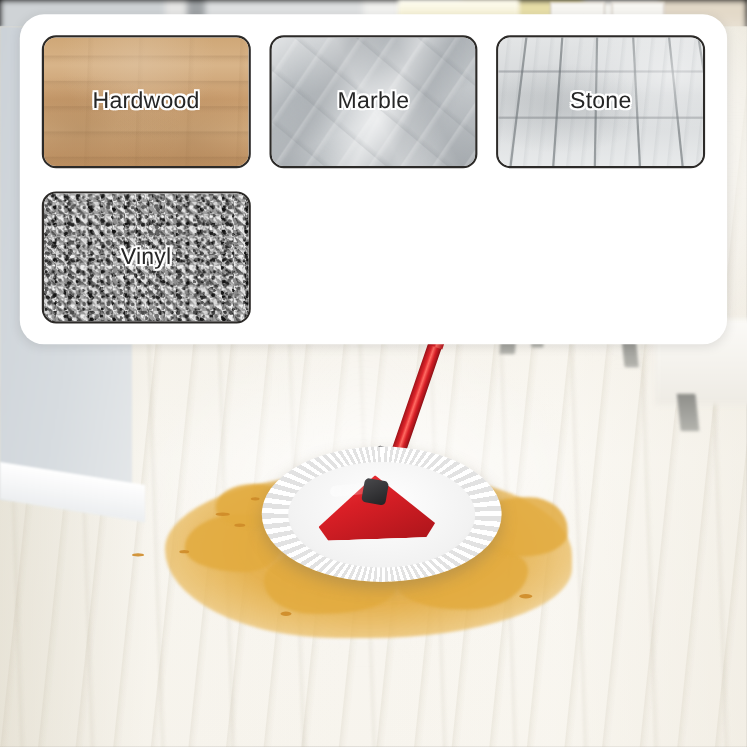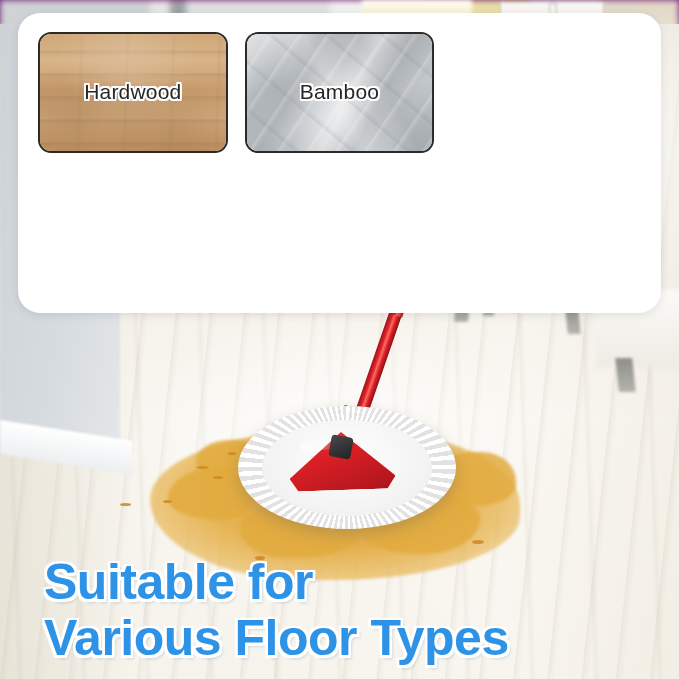--- a/index.html
+++ b/index.html
@@ -6,21 +6,21 @@
     margin: 0;
     padding: 0;
     background: #ffffff;
   }
   #stage {
     position: relative;
     width: 679px;
     height: 679px;
     overflow: hidden;
     font-family: "Liberation Sans", sans-serif;
-    background: #701a75;
+    background: #000000;
   }
 
   
   .photo {
     position: absolute;
     inset: 0;
   }
   
   .room-band {
     position: absolute;
@@ -509,28 +509,43 @@
   <div class="card">
     <div class="grid">
 
       <div class="swatch">
         <div class="tex tex-hardwood"></div>
         <div class="swatch-label">Hardwood</div>
       </div>
 
       <div class="swatch">
         <div class="tex tex-marble"></div>
-        <div class="swatch-label">Bamboo</div>
+        <div class="swatch-label">Marble</div>
       </div>
 
 
-
-
+      <div class="swatch">
+        <div class="tex tex-stone">
+          <div class="tex-stone-lines">
+            <span style="left:14%;  transform: rotate(7deg);"></span>
+            <span style="left:31%;  transform: rotate(4deg);"></span>
+            <span style="left:48%;  transform: rotate(1deg);"></span>
+            <span style="left:65%;  transform: rotate(-3deg);"></span>
+            <span style="left:82%;  transform: rotate(-6deg);"></span>
+            <span style="left:96%;  transform: rotate(-9deg);"></span>
+          </div>
+          <div class="tex-stone-h" style="top:26%;"></div>
+          <div class="tex-stone-h" style="top:62%;"></div>
+        </div>
+        <div class="swatch-label">Stone</div>
+      </div>
+
+
+      <div class="swatch">
+        <div class="tex tex-vinyl"></div>
+        <div class="swatch-label">Vinyl</div>
+      </div>
 
     </div>
   </div>
 
-  <div class="headline">
-    <div class="headline-line headline-line1">Suitable for</div>
-    <div class="headline-line headline-line2">Various Floor Types</div>
-  </div>
 
 </div>
 
 </body></html>

